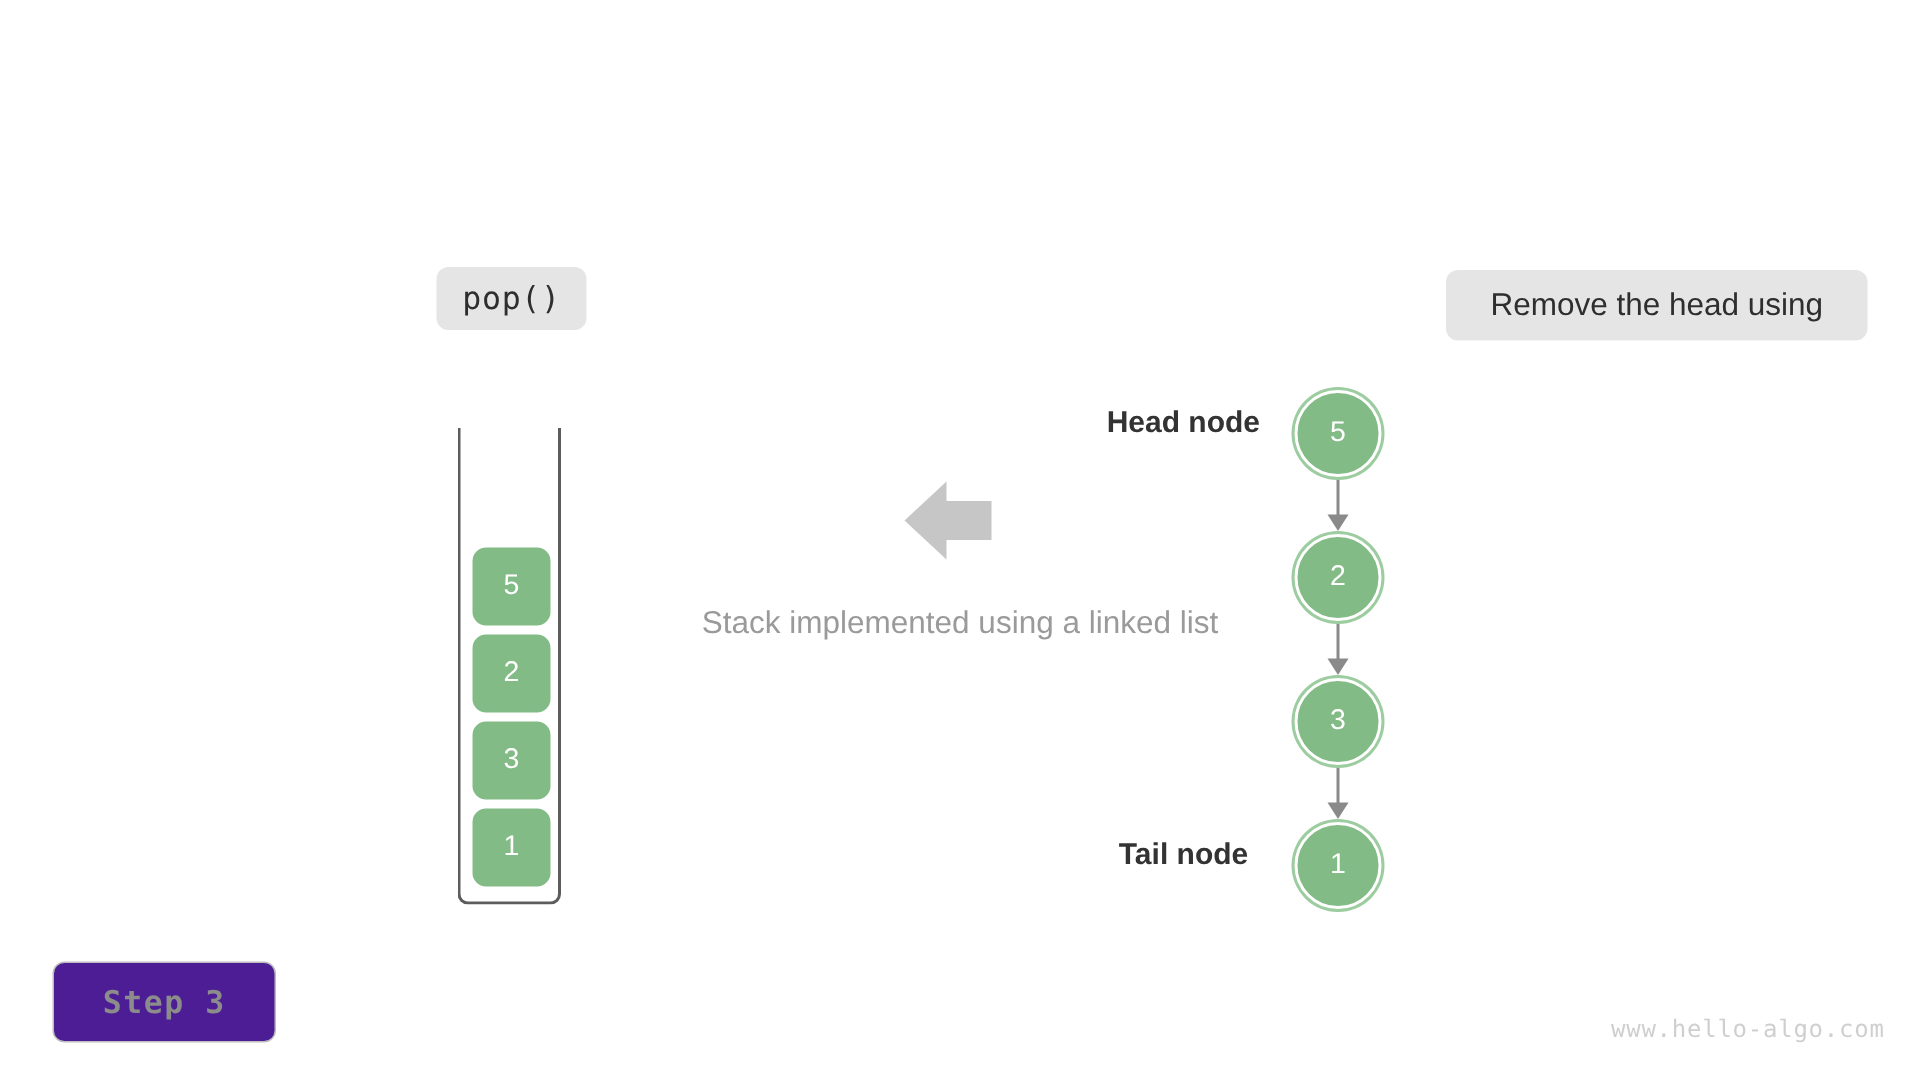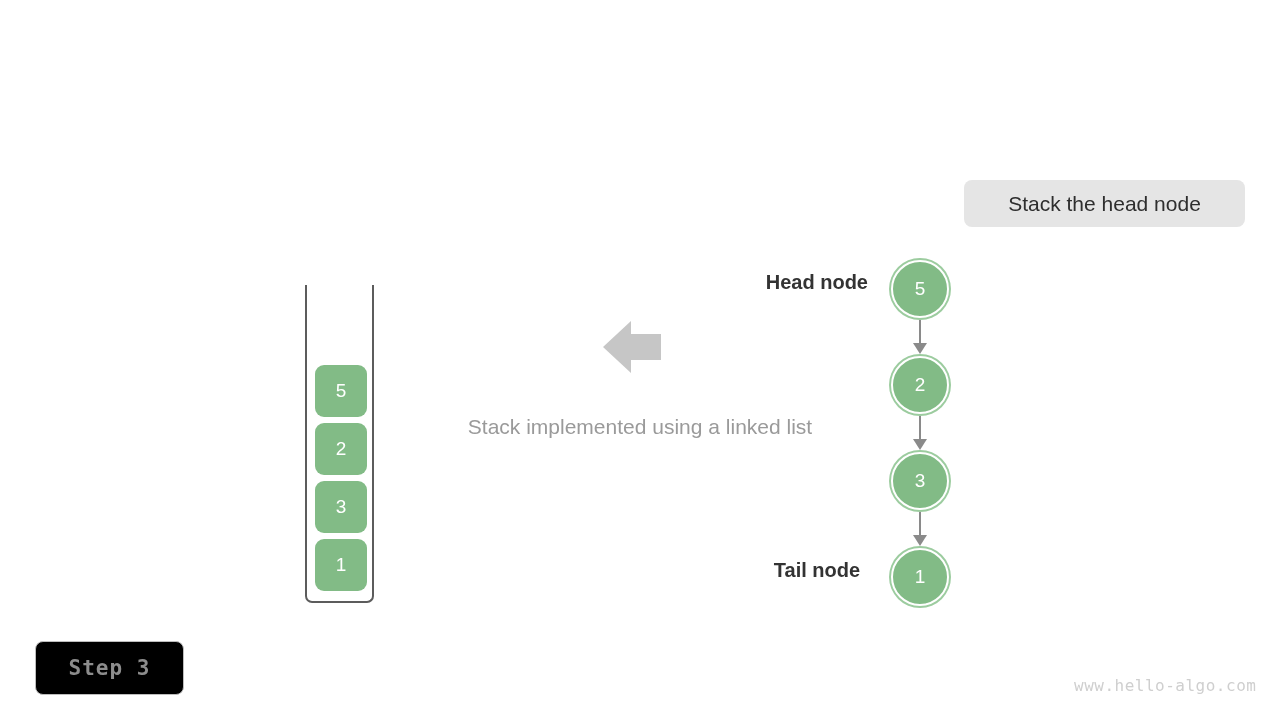--- a/index.html
+++ b/index.html
@@ -26,40 +26,40 @@
     font-family:"DejaVu Sans Mono","Liberation Mono",monospace;
     font-size:21px;letter-spacing:0.5px;
   }
   #action-badge{
     left:964px;top:180px;width:281px;height:47px;
     font-size:21px;
   }
 
   #step-badge{
     position:absolute;left:35px;top:641px;width:147px;height:52px;
-    background:#000000;
+    background:#4c1d95;
     border:1px solid #bdbdbd;
     border-radius:8px;
     display:flex;align-items:center;justify-content:center;
     font-family:"DejaVu Sans Mono","Liberation Mono",monospace;
     font-size:21px;font-weight:bold;letter-spacing:1px;
     color:#8c8c8c;
   }
 
   #watermark{
     position:absolute;left:1074px;top:676px;
     font-family:"DejaVu Sans Mono","Liberation Mono",monospace;
     font-size:16px;color:#cfcfcf;letter-spacing:0.5px;
   }
 
   
   #caption{
     position:absolute;left:441px;top:404px;width:398px;
     text-align:center;
-    font-size:21px;color:#9a9a9a;white-space:nowrap;margin-top:11px;
+    font-size:21px;color:#9a9a9a;white-space:nowrap;
   }
 
   
   #stack-container{
     position:absolute;left:305px;top:285px;width:69px;height:318px;
     border-left:2px solid #5c5c5c;
     border-right:2px solid #5c5c5c;
     border-bottom:2px solid #5c5c5c;
     border-top:none;
     border-radius:0 0 7px 7px;
@@ -67,21 +67,21 @@
   }
   .stack-cell{
     position:absolute;left:8px;width:52px;height:52px;
     background:#82bb86;
     border-radius:9px;
     display:flex;align-items:center;justify-content:center;
     color:#ffffff;font-size:19px;
   }
 
   
-  #linked-list{position:absolute;left:884px;top:253px;width:72px;height:360px;}
+  #linked-list{position:absolute;left:856px;top:253px;width:72px;height:360px;}
   .ll-node{
     position:absolute;left:7px;width:58px;height:58px;
     box-sizing:border-box;
     border-radius:50%;
     background:#82bb86;
     border:2px solid #ffffff;
     box-shadow:0 0 0 2px #9ccc9f;
     display:flex;align-items:center;justify-content:center;
     color:#ffffff;font-size:19px;
   }
@@ -104,22 +104,23 @@
   #tail-label{left:-127px;top:306px;width:120px;text-align:center;}
 
   
   #flow-arrow{position:absolute;left:600px;top:318px;}
 </style>
 </head>
 <body>
 
 <div class="stage">
 
+  <div class="badge" id="op-badge">pop()</div>
 
-  <div class="badge" id="action-badge">Stack the head node</div>
+  <div class="badge" id="action-badge">Remove the head using</div>
 
   <div id="stack-container">
     <div class="stack-cell" style="top:80px;">5</div>
     <div class="stack-cell" style="top:138px;">2</div>
     <div class="stack-cell" style="top:196px;">3</div>
     <div class="stack-cell" style="top:254px;">1</div>
   </div>
 
   <div id="flow-arrow">
     <svg width="64" height="58" viewBox="0 0 64 58">

